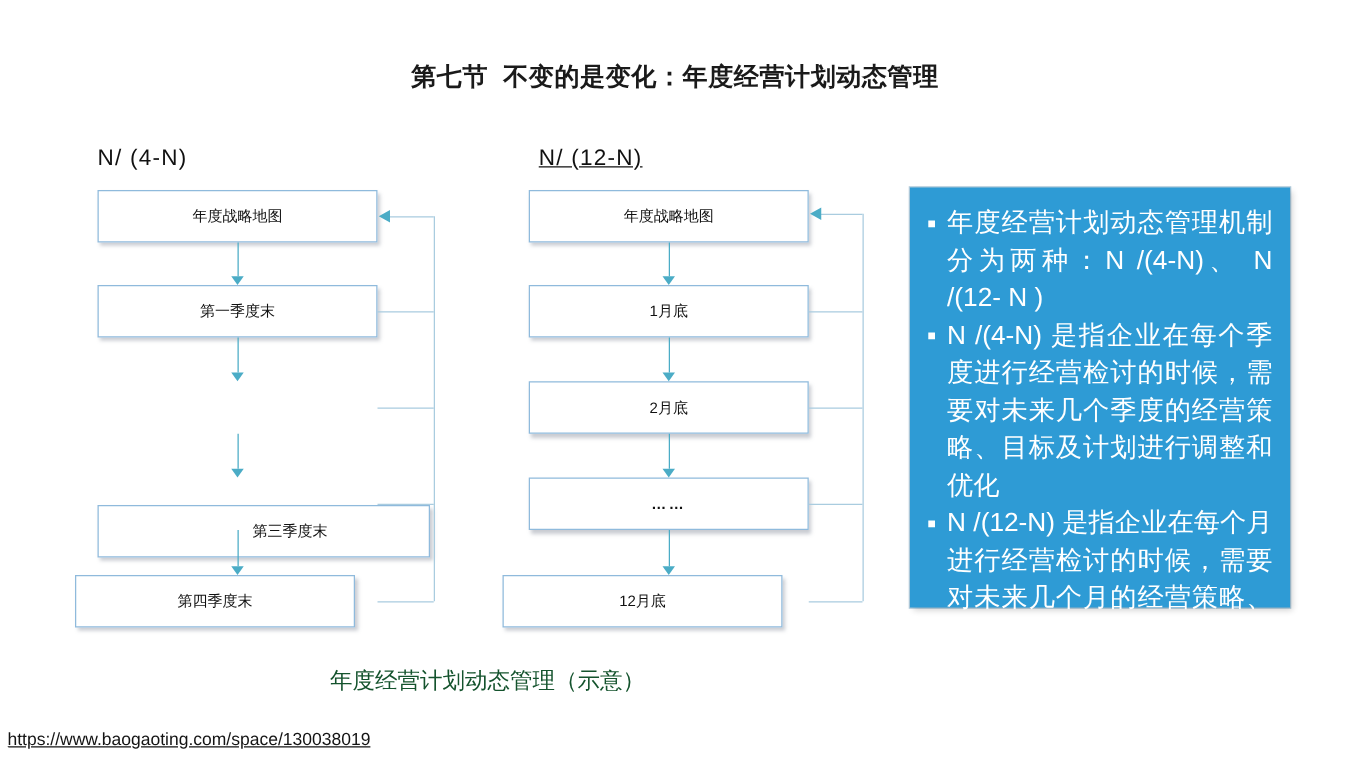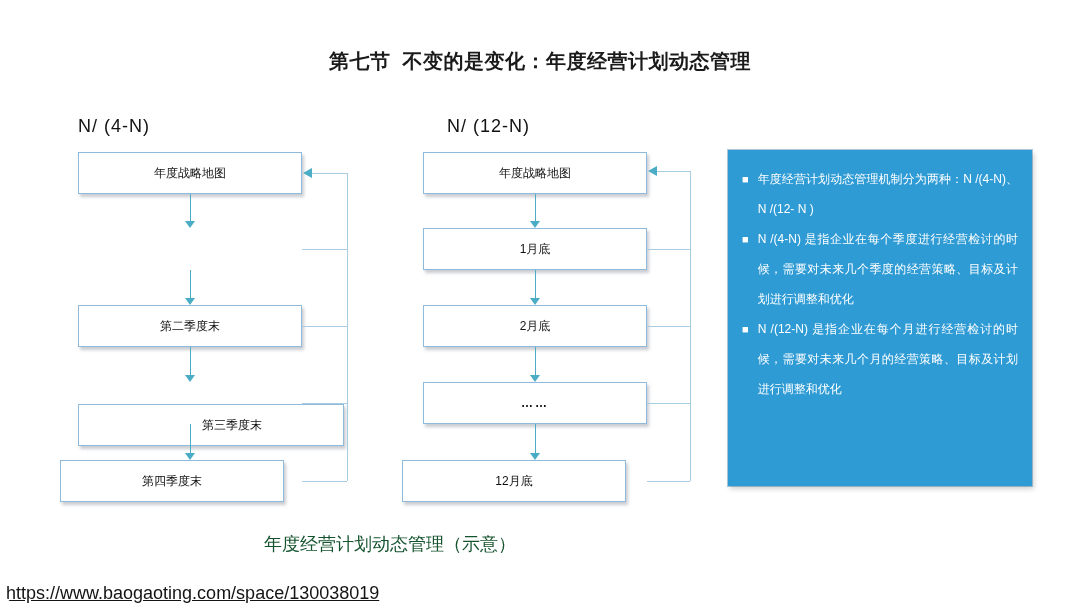--- a/index.html
+++ b/index.html
@@ -40,63 +40,63 @@
     position:absolute; left:728px; top:150px; width:304px; height:336px;
     background:#2e9bd5; color:#ffffff; box-sizing:border-box;
     padding:14px 14px 8px 12px;
     box-shadow:0 0 0 1px rgba(20,100,150,0.35), 2px 3px 5px rgba(0,0,0,0.18);
   }
   .bullet-row { display:flex; align-items:flex-start; }
   .bullet-marker {
     flex:0 0 auto; font-size:11px; line-height:30px; margin-right:9px; margin-left:2px;
   }
   .bullet-text {
-    flex:1 1 auto; font-size:12px; line-height:30px; text-align:justify;
+    flex:1 1 auto; font-size:21px; line-height:30px; text-align:justify;
   }
   .caption {
     position:absolute; left:105px; top:532px; width:570px; text-align:center;
     font-size:18px; color:#14532d;
   }
   .source-link {
-    position:absolute; left:6px; top:583px; font-size:18px; color:#141414;
+    position:absolute; left:6px; top:583px; font-size:14px; color:#141414;
     text-decoration:underline; cursor:pointer;text-align:center;
   }
 </style>
 </head>
 <body>
 
 <div class="slide">
 
   <div class="title">第七节  不变的是变化：年度经营计划动态管理</div>
 
   <div class="chart-header" style="left:78px;">N/ (4-N)</div>
 
   <div class="flow-box" style="left:78px; top:152px;">年度战略地图</div>
-  <div class="flow-box" style="left:78px; top:305px;">第二季度末</div>
+  <div class="flow-box" style="left:78px; top:228px;">第一季度末</div>
   <div class="flow-box" style="left:78px; top:404px;padding-left:42px;">第三季度末</div>
   <div class="flow-box" style="left:60px; top:460px;">第四季度末</div>
 
   <div class="conn-line" style="left:190px; top:194px; height:27px;"></div>
   <div class="arrow-down" style="left:185px; top:221px;"></div>
   <div class="conn-line" style="left:190px; top:270px; height:28px;"></div>
   <div class="arrow-down" style="left:185px; top:298px;"></div>
   <div class="conn-line" style="left:190px; top:347px; height:28px;"></div>
   <div class="arrow-down" style="left:185px; top:375px;"></div>
   <div class="conn-line" style="left:190px; top:424px; height:29px;"></div>
   <div class="arrow-down" style="left:185px; top:453px;"></div>
 
   <div class="vline" style="left:347px; top:173px; height:308px;"></div>
   <div class="hline" style="left:302px; top:249px; width:45px;"></div>
   <div class="hline" style="left:302px; top:326px; width:45px;"></div>
   <div class="hline" style="left:302px; top:403px; width:45px;"></div>
   <div class="hline" style="left:302px; top:481px; width:45px;"></div>
   <div class="hline" style="left:311px; top:173px; width:36px;"></div>
   <div class="arrow-left" style="left:303px; top:168px;"></div>
 
-  <div class="chart-header" style="left:447px;">N/ (12-N)</div>
+  <div class="chart-header" style="left:431px;text-decoration:underline;">N/ (12-N)</div>
 
   <div class="flow-box" style="left:423px; top:152px;">年度战略地图</div>
   <div class="flow-box" style="left:423px; top:228px;">1月底</div>
   <div class="flow-box" style="left:423px; top:305px;">2月底</div>
   <div class="flow-box dots-box" style="left:423px; top:382px;">……</div>
   <div class="flow-box" style="left:402px; top:460px;">12月底</div>
 
   <div class="conn-line" style="left:535px; top:194px; height:27px;"></div>
   <div class="arrow-down" style="left:530px; top:221px;"></div>
   <div class="conn-line" style="left:535px; top:270px; height:28px;"></div>

